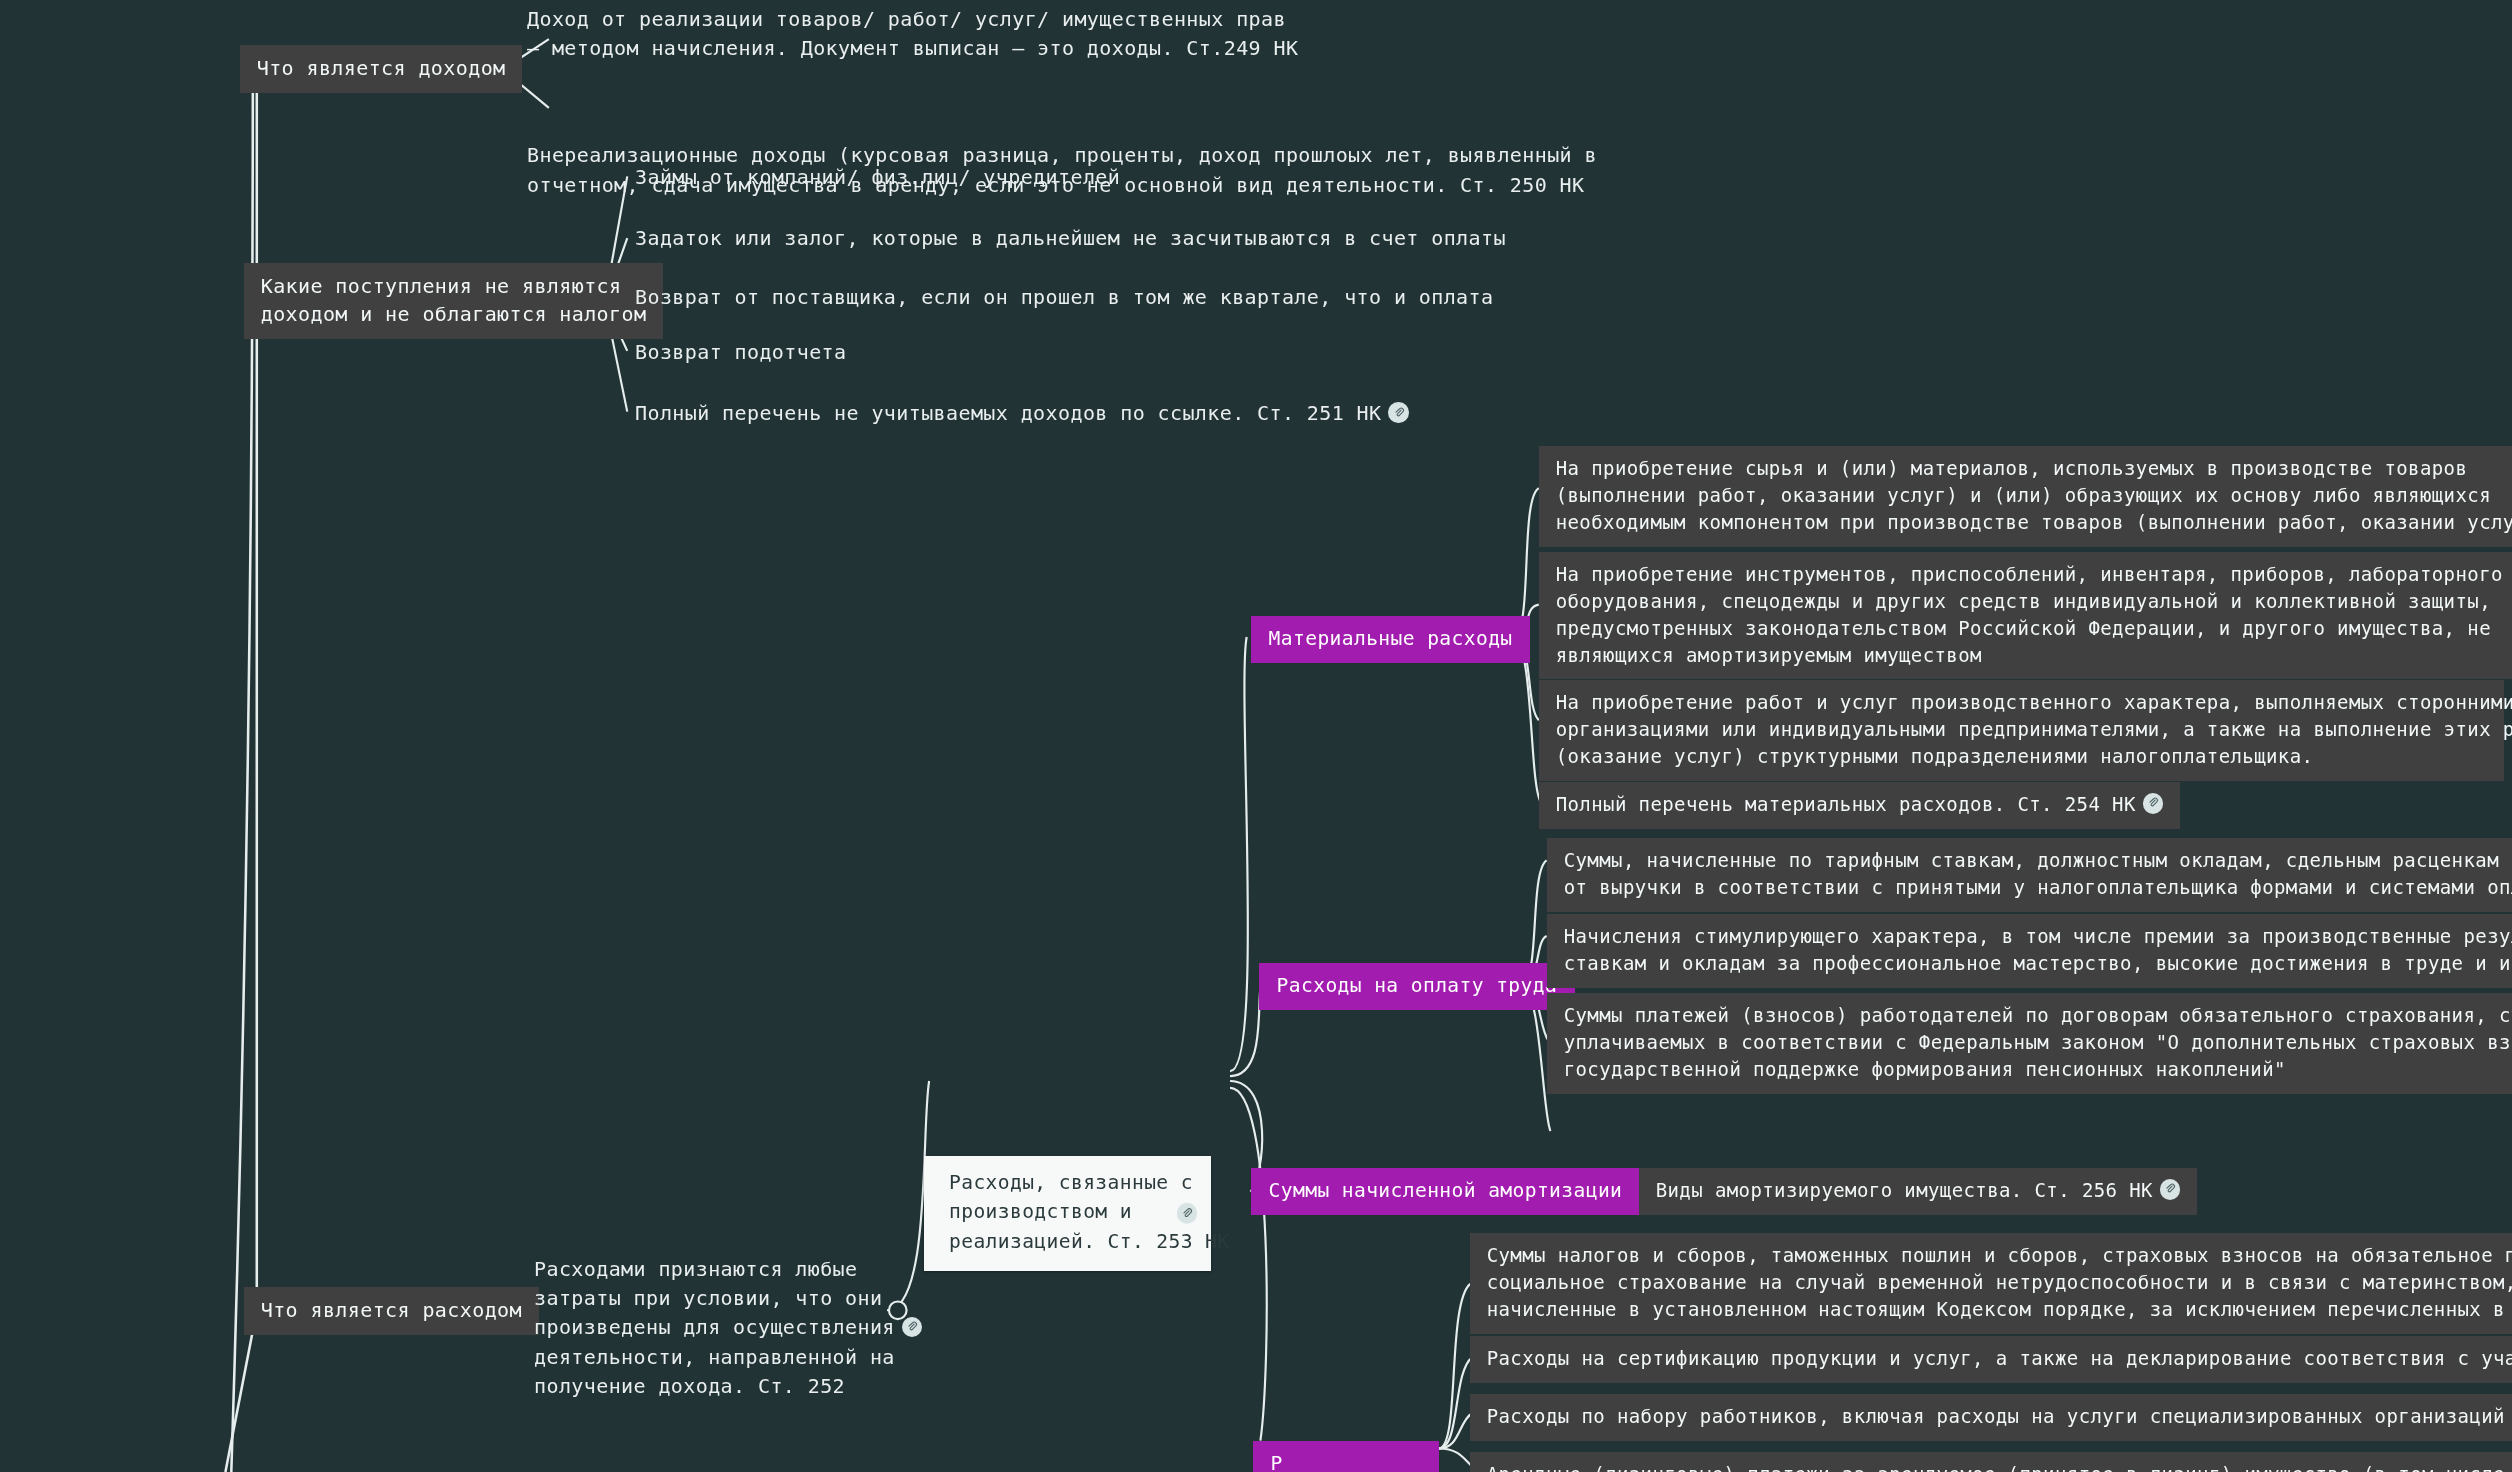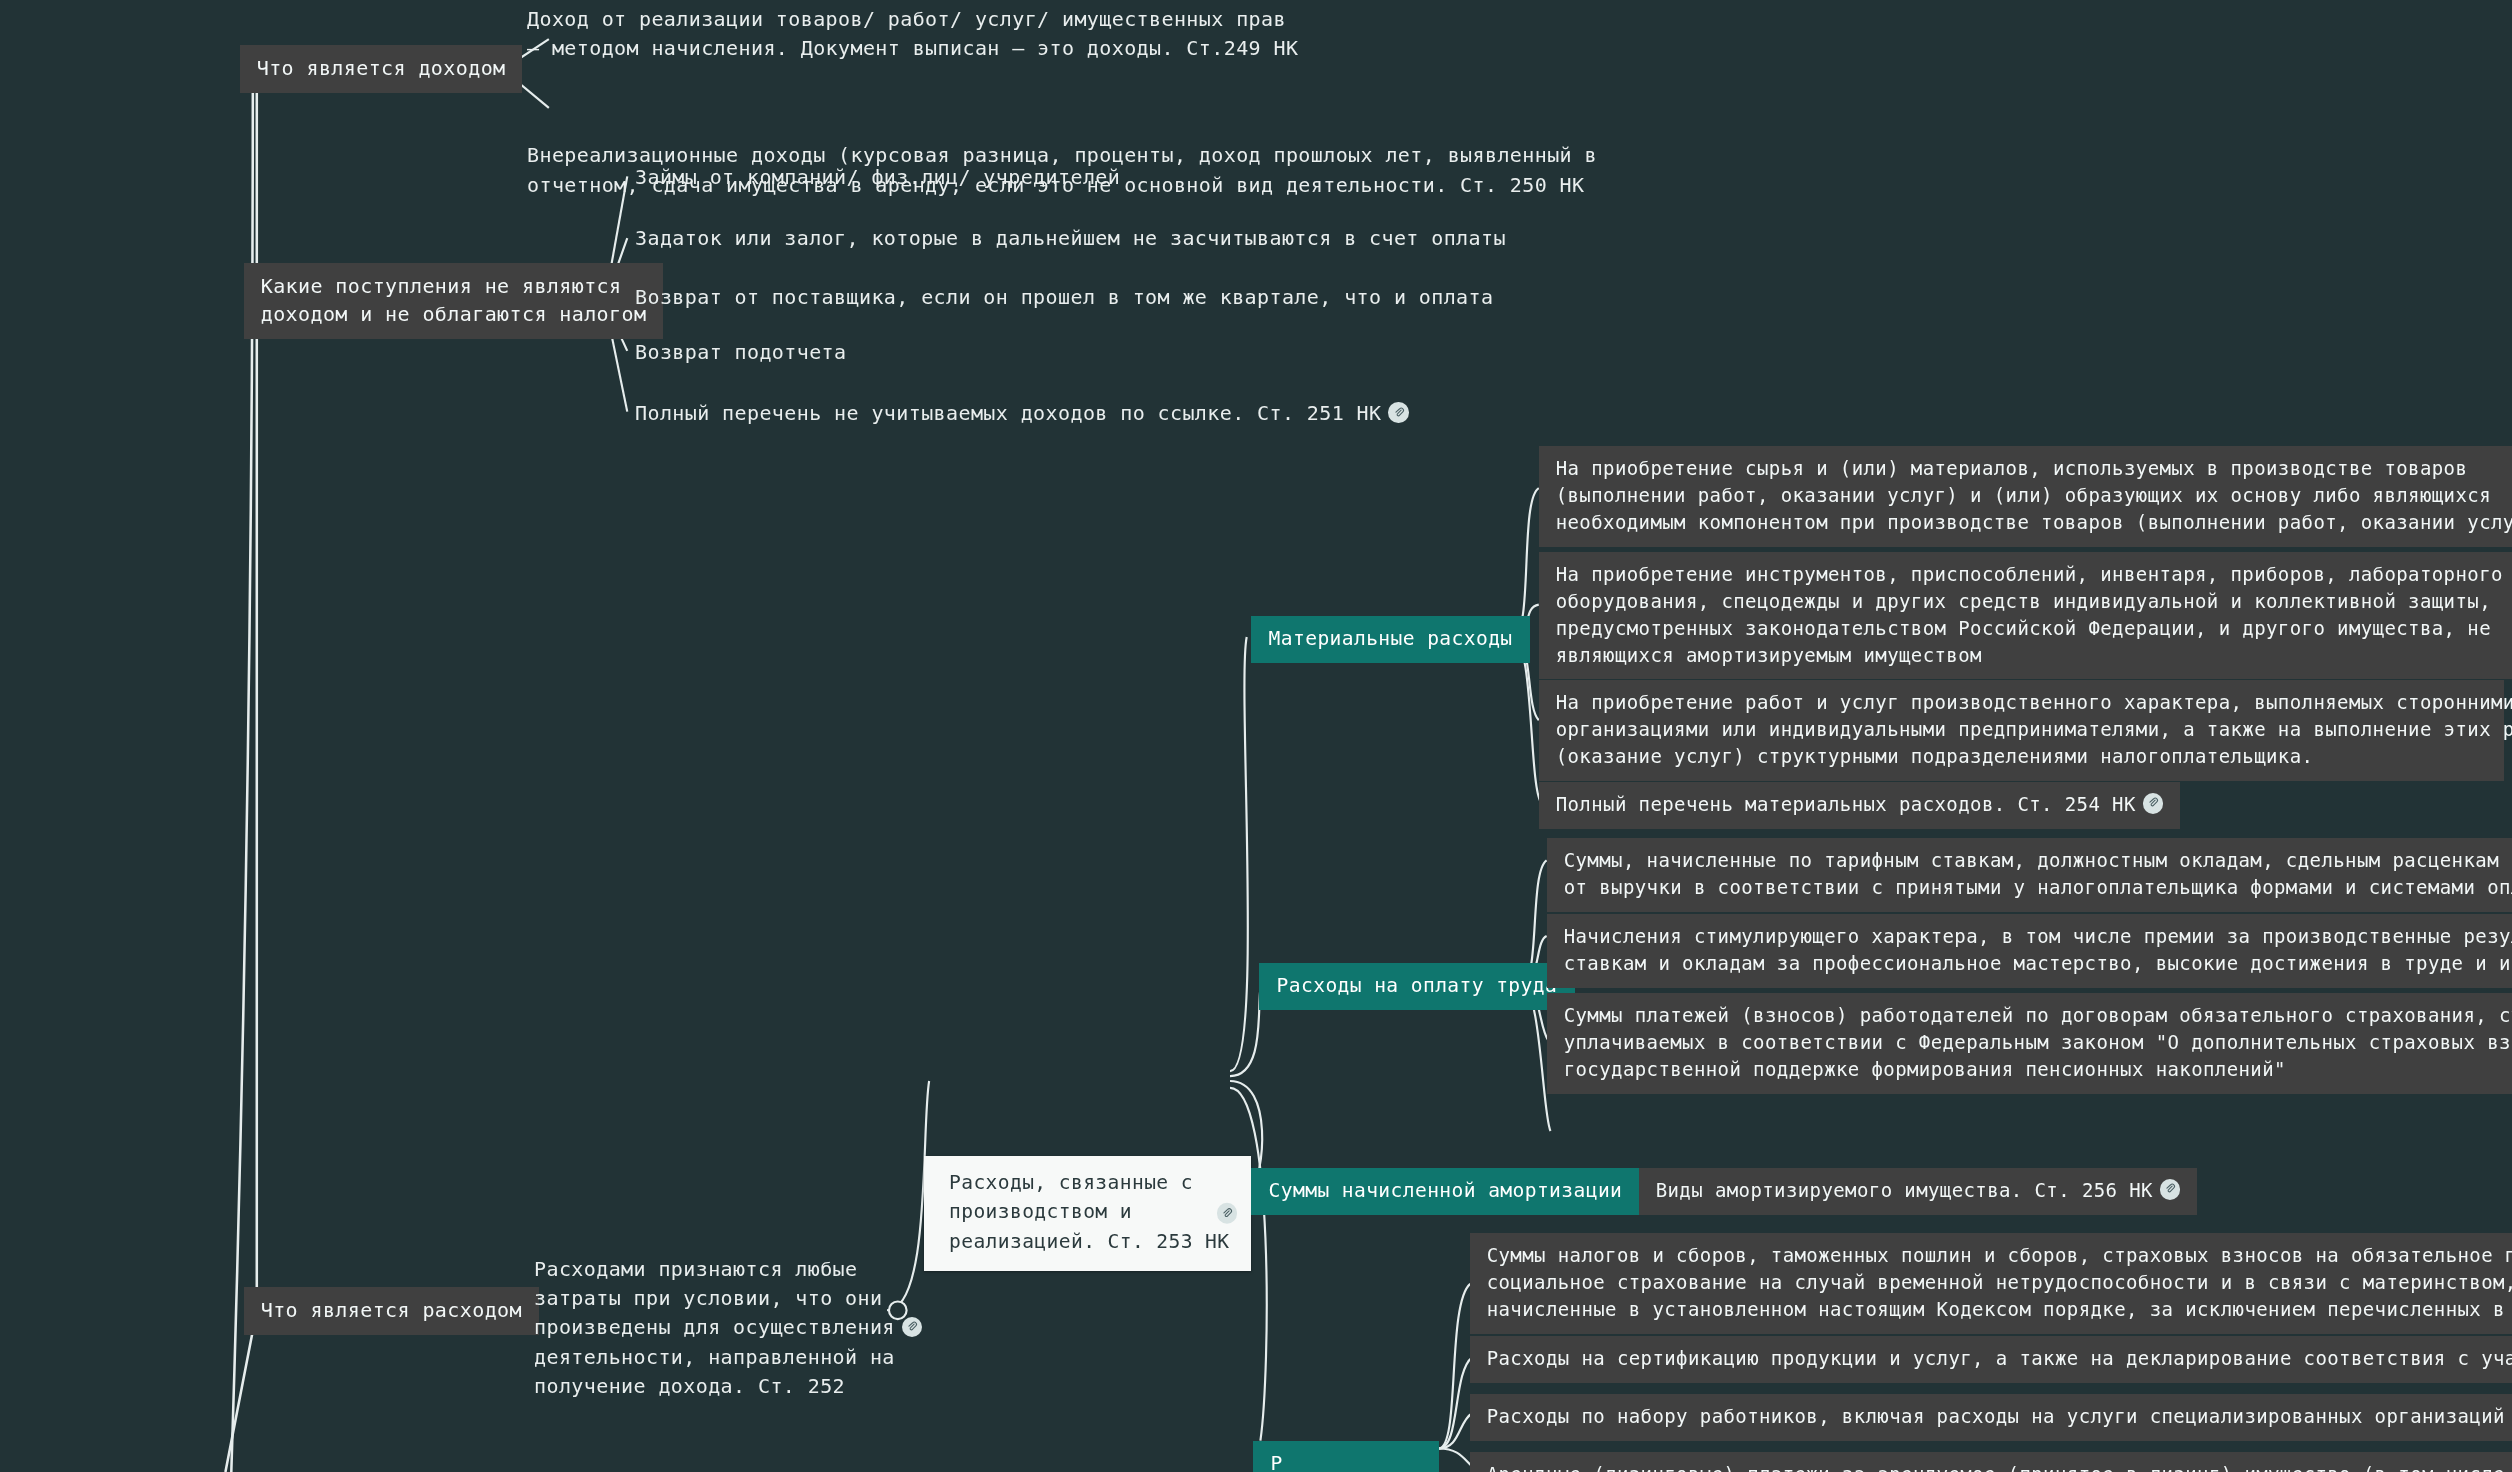--- a/index.html
+++ b/index.html
@@ -30,21 +30,21 @@
   .node-teal {
     background: #404040;
     color: #f2f7f7;
     padding: 8.8px 16.7px 10.8px 16.7px;
     line-height: 1.42;
     letter-spacing: 0.4px;
     white-space: pre;
   }
   
   .node-red {
-    background: #0f766e;
+    background: #a21caf;
     color: #ffffff;
     padding: 8.8px 17.6px 10.8px 17.6px;
     line-height: 1.42;
     letter-spacing: 0.4px;
     white-space: pre;
   }
   
   .node-white {
     background: #f7f9f8;
     color: #2b3a3d;
@@ -207,21 +207,21 @@
 произведены для осуществления
 деятельности, направленной на
 получение дохода. Ст. 252</span>
     <span class="clip">
       <svg viewBox="0 0 24 24" fill="none" stroke="currentColor" stroke-width="2.2" stroke-linecap="round" stroke-linejoin="round">
         <path d="M16.5 6.5l-7 7a2.5 2.5 0 1 0 3.5 3.5l7-7a4.5 4.5 0 1 0-6.4-6.4L6 10.6"></path>
       </svg>
     </span>
   </div>
 
-  <div class="node node-white fs-2 with-inline-clip" style="left:924px; top:1039px; width:327px;padding-left:25px;">
+  <div class="node node-white fs-2 with-inline-clip" style="left:924px; top:1039px; width:287px;padding-left:25px;">
     <span class="txt">Расходы, связанные с
 производством и
 реализацией. Ст. 253 НК</span>
     <span class="clip clip-inline">
       <svg viewBox="0 0 24 24" fill="none" stroke="currentColor" stroke-width="2.2" stroke-linecap="round" stroke-linejoin="round">
         <path d="M16.5 6.5l-7 7a2.5 2.5 0 1 0 3.5 3.5l7-7a4.5 4.5 0 1 0-6.4-6.4L6 10.6"></path>
       </svg>
     </span>
   </div>
 

